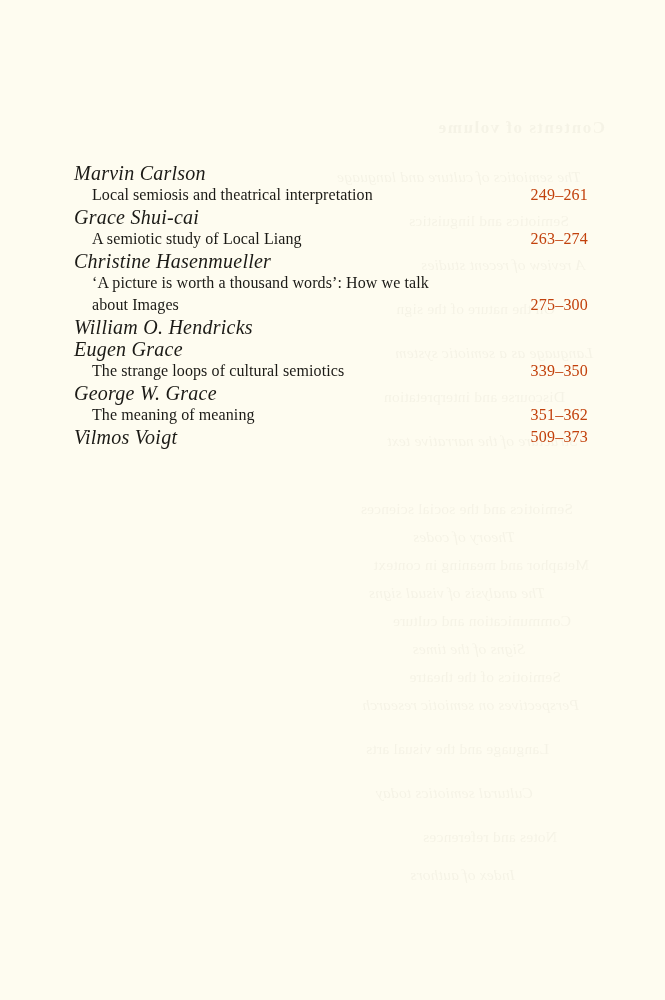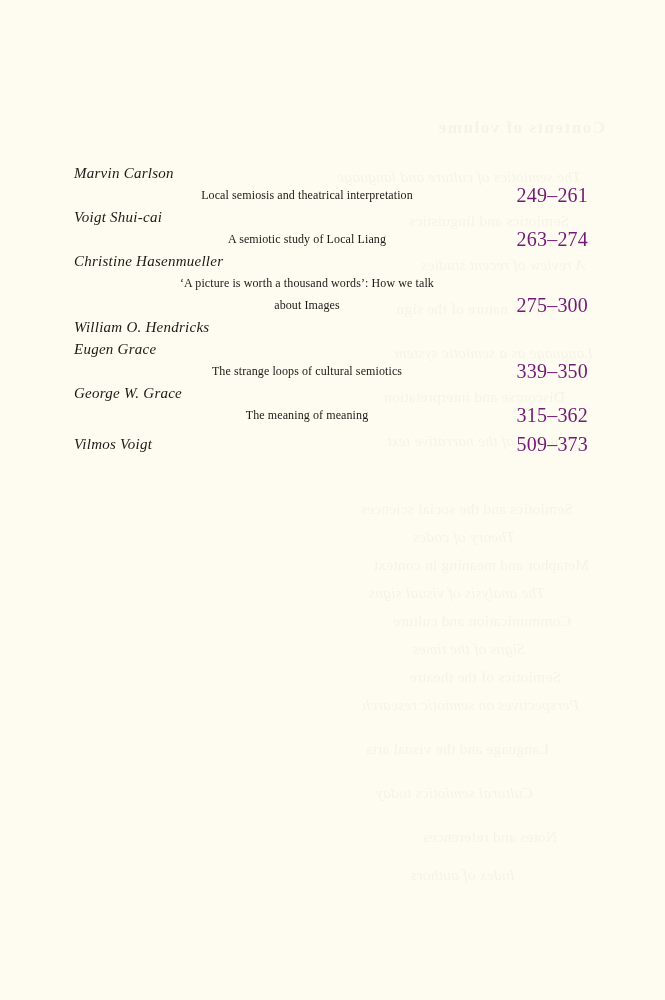--- a/index.html
+++ b/index.html
@@ -64,58 +64,56 @@
     left: 74px;
     top: 162px;
     width: 514px;
   }
 
   .entry {
     position: relative;
     width: 100%;
   }
   .entry.spaced {
-    margin-top: 7px;
   }
 
   .author {
     font-style: italic;
-    font-size: 15px;
+    font-size: 20px;
     line-height: 22px;
     color: #1b1a16;
     letter-spacing: 0.25px;
     white-space: nowrap;
   }
 
   .title-row {
     position: relative;
     width: 100%;
   }
 
   .title {
-    font-size: 12px;
+    font-size: 16px;
     line-height: 22px;
     color: #1b1a16;
     padding-left: 18px;
     letter-spacing: 0.1px;
     max-width: 430px;
-    text-align: center;
   }
   .title .ln {
     display: block;
     white-space: nowrap;
   }
 
   .pages {
     position: absolute;
     right: 0;
     bottom: 0;
-    font-size: 20px;
+    font-size: 16px;
     line-height: 22px;
-    color: #701a75;
+    color: #c2410c;
     letter-spacing: 0.2px;
     white-space: nowrap;
     text-align: center;
   }
 </style>
 </head>
 <body>
 
 <div id="page">
 
@@ -147,21 +145,21 @@
         <div class="entry">
           <div class="author">Marvin Carlson</div>
           <div class="title-row">
             <div class="title">
               <span class="ln">Local semiosis and theatrical interpretation</span>
             </div>
             <div class="pages">249–261</div>
           </div>
         </div>
         <div class="entry">
-          <div class="author">Voigt Shui-cai</div>
+          <div class="author">Grace Shui-cai</div>
           <div class="title-row">
             <div class="title">
               <span class="ln">A semiotic study of Local Liang</span>
             </div>
             <div class="pages">263–274</div>
           </div>
         </div>
         <div class="entry">
           <div class="author">Christine Hasenmueller</div>
           <div class="title-row">
@@ -185,21 +183,21 @@
             </div>
             <div class="pages">339–350</div>
           </div>
         </div>
         <div class="entry">
           <div class="author">George W. Grace</div>
           <div class="title-row">
             <div class="title">
               <span class="ln">The meaning of meaning</span>
             </div>
-            <div class="pages">315–362</div>
+            <div class="pages">351–362</div>
           </div>
         </div>
         <div class="entry spaced">
           <div class="author">Vilmos Voigt</div>
           <div class="title-row">
             <div class="pages">509–373</div>
           </div>
         </div>
       </div>
   </div>

